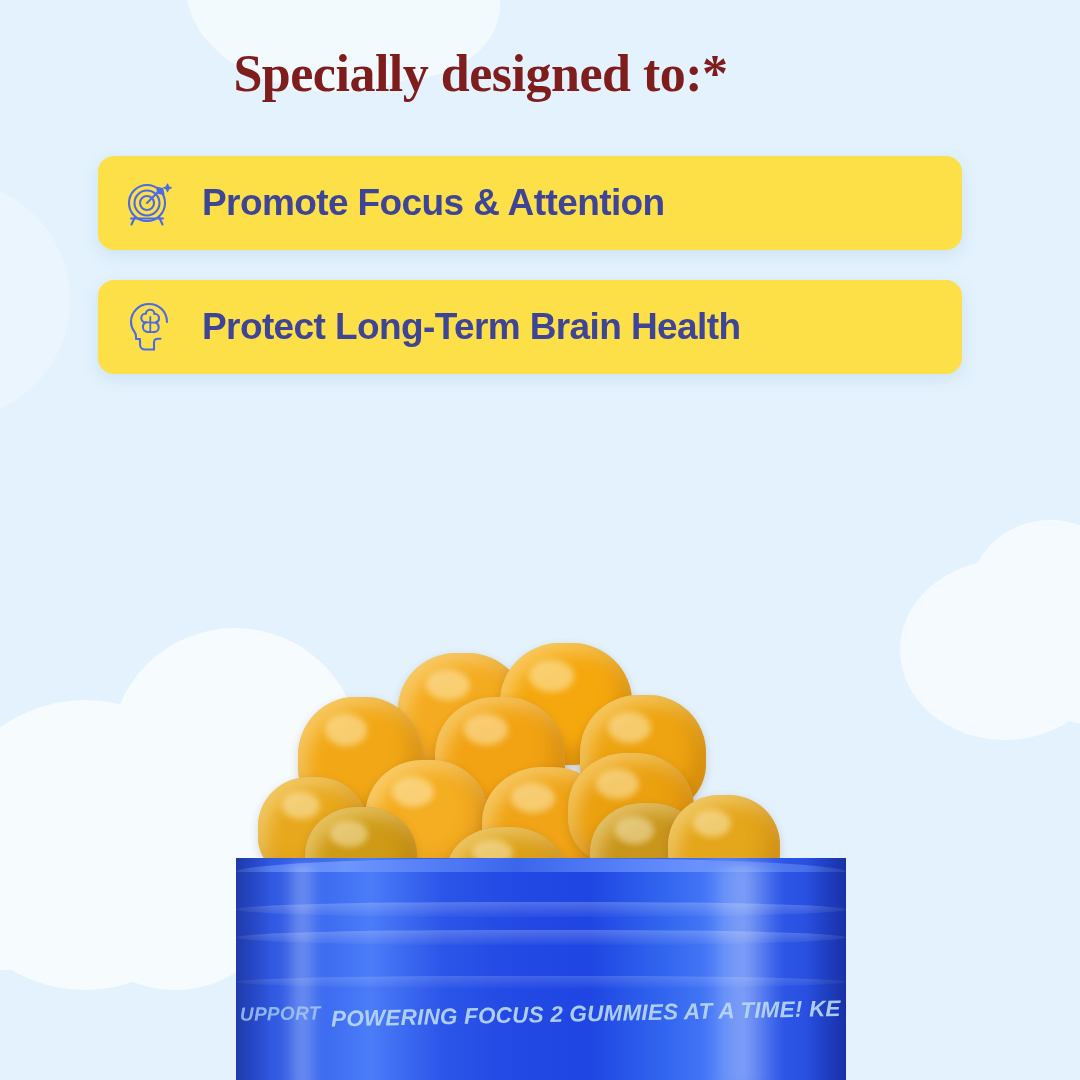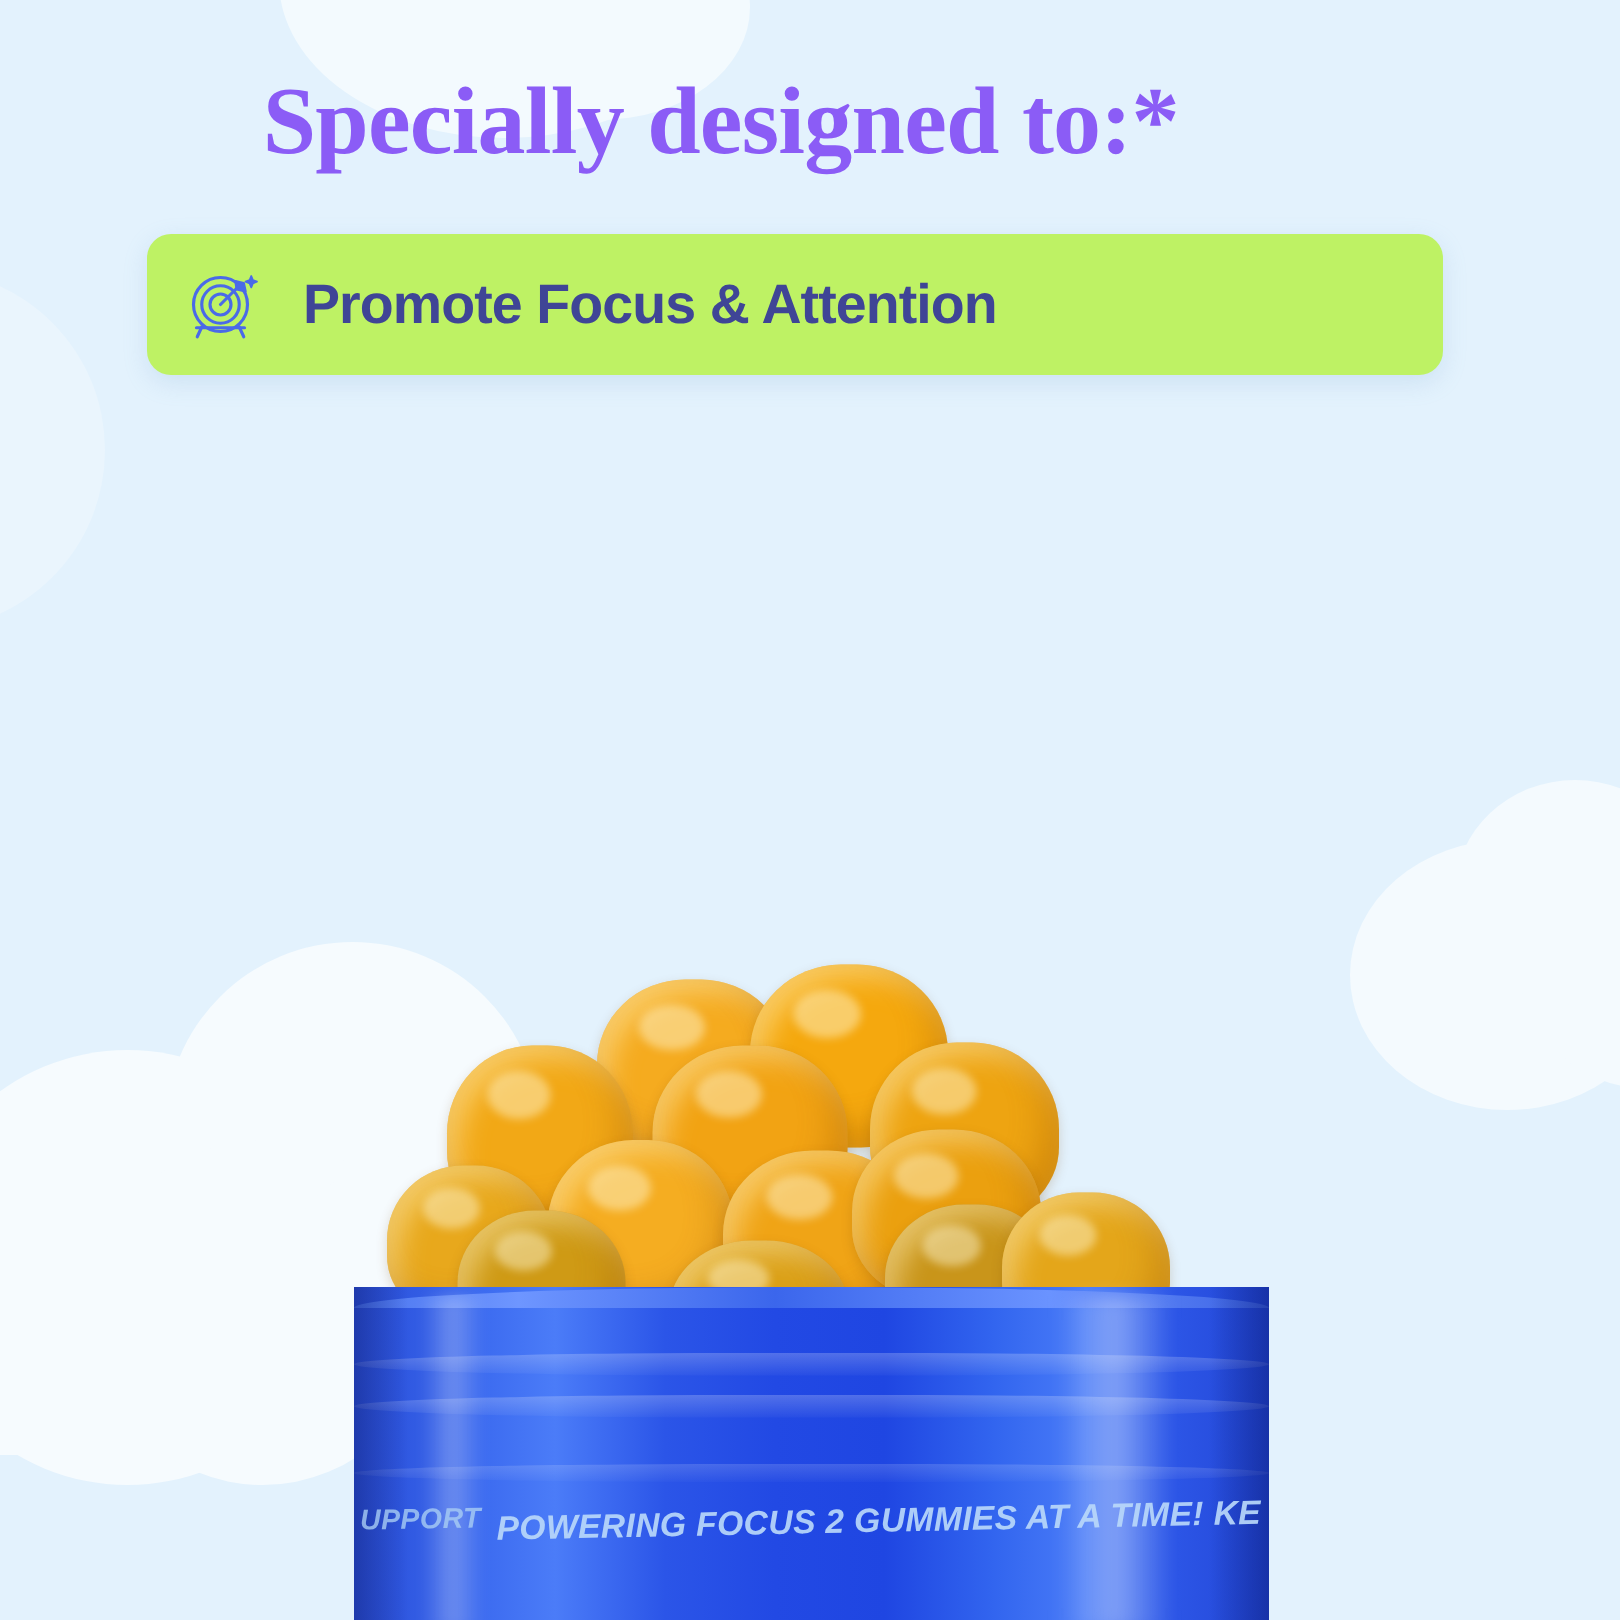--- a/index.html
+++ b/index.html
@@ -41,33 +41,33 @@
 
   
   .cloud-lm { top:180px; left:-170px; width:240px; height:240px; background:#eaf5fd; }
 
   
   .heading {
     position:absolute; top:44px; left:0; width:961px;
     text-align:center;
     font-family:"Liberation Serif", "DejaVu Serif", serif;
     font-weight:700;
-    font-size:64px;
+    font-size:52px;
     letter-spacing:-0.5px;
-    color:#8b5cf6;
+    color:#7f1d1d;
     z-index:5;
   }
 
   
   .cards { position:absolute; top:156px; left:98px; width:864px; z-index:6; }
 
   .card {
     position:relative;
     height:94px;
-    background:#bef264;
+    background:#fde047;
     border-radius:16px;
     box-shadow:0 5px 16px rgba(120,165,205,0.20);
     display:flex;
     align-items:center;
     margin-bottom:30px;
   }
 
   .card-icon {
     width:104px;
     min-width:104px;
@@ -218,20 +218,39 @@
           <path d="M12.5 43 L9.5 49.5"></path>
           <path d="M37.5 43 L40.5 49.5"></path>
           <path d="M9 43.5 L41 43.5"></path>
         </svg>
       </span>
       <span class="card-label">Promote Focus &amp; Attention</span>
     </div>
 
 
 
+    <div class="card">
+      <span class="card-icon">
+        <svg width="54" height="56" viewBox="0 0 54 56" fill="none" stroke="#4a6ae8" stroke-width="2.1" stroke-linecap="round" stroke-linejoin="round">
+          <path d="M44 23 C44 12.5 35.8 5 26 5 C16.2 5 8 12.8 8 23 C8 27.5 9.6 30.4 11.6 33.2
+                   C12.8 34.9 13 35.6 13 37.4 L13 40 L17 40 L17 45.5 C17 48.5 19.2 50.5 22.2 50.5 L31 50.5"></path>
+          <path d="M31 50.5 L31 43.5 C31 41.2 32.5 39.7 34.8 39.7 L37.5 39.7"></path>
+          <path d="M23 14.5 C20.3 14.5 18.3 16.4 18.3 19 C18.3 21.5 20.2 23.4 22.8 23.4"></path>
+          <path d="M23 14.5 C23 12.4 24.9 10.8 27.2 10.8 C29.6 10.8 31.4 12.5 31.4 14.8"></path>
+          <path d="M31.4 14.8 C34 14.8 36 16.8 36 19.3 C36 21.4 34.7 23.1 32.8 23.6"></path>
+          <path d="M22.8 23.4 C21 24.3 19.9 26 19.9 28.1 C19.9 30.9 22.1 33 24.9 33"></path>
+          <path d="M32.8 23.6 C34.6 24.5 35.7 26.2 35.7 28.2 C35.7 31 33.5 33.1 30.7 33.1"></path>
+          <path d="M27.3 18 L27.3 33.2" stroke-width="1.8"></path>
+          <path d="M24.9 33 L30.7 33.1" stroke-width="1.8"></path>
+          <path d="M22.8 23.4 L27.3 23.4" stroke-width="1.8"></path>
+          <path d="M32.8 23.6 L27.3 23.6" stroke-width="1.8"></path>
+        </svg>
+      </span>
+      <span class="card-label">Protect Long-Term Brain Health</span>
+    </div>
 
   </div>
 
   <div class="product">
 
     <div class="gummies">
 
       <div class="gummy" style="left:148px; top:18px; width:128px; height:118px; background:#f5ab1f;"></div>
       <div class="gummy" style="left:250px; top:8px;  width:132px; height:122px; background:#f5a80e;"></div>
       <div class="gummy" style="left:185px; top:62px; width:130px; height:120px; background:#f2a313;"></div>

